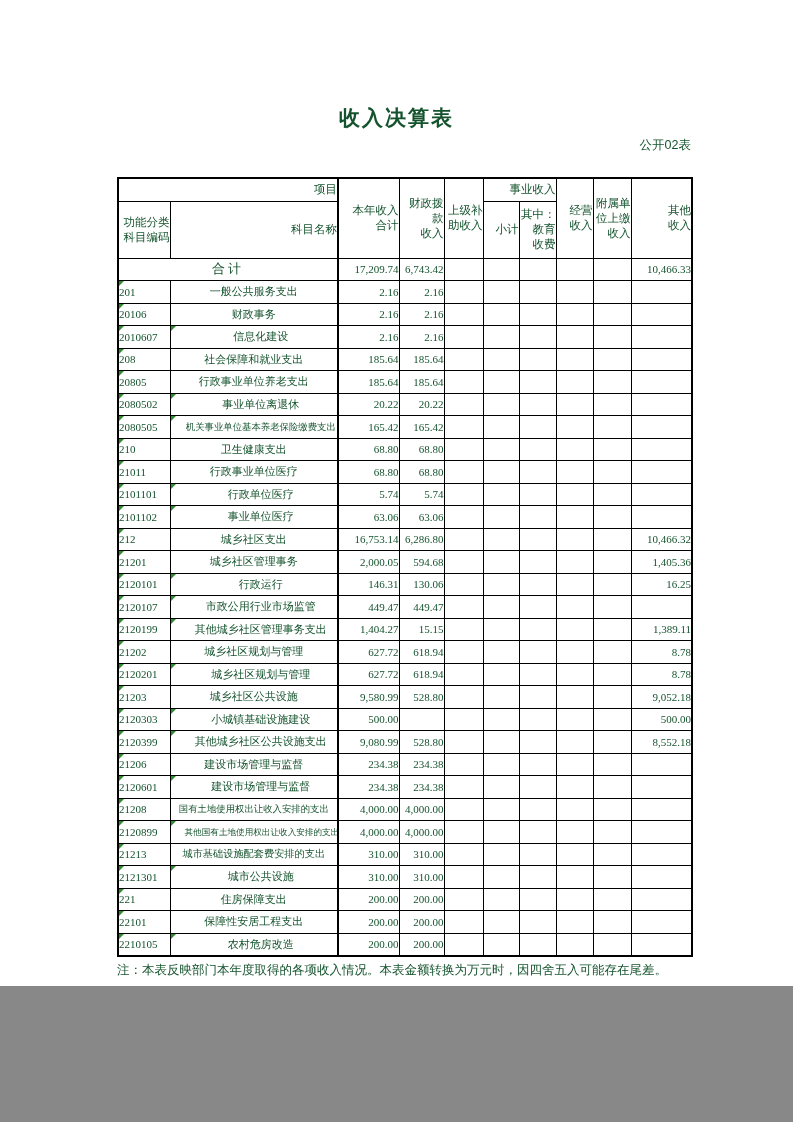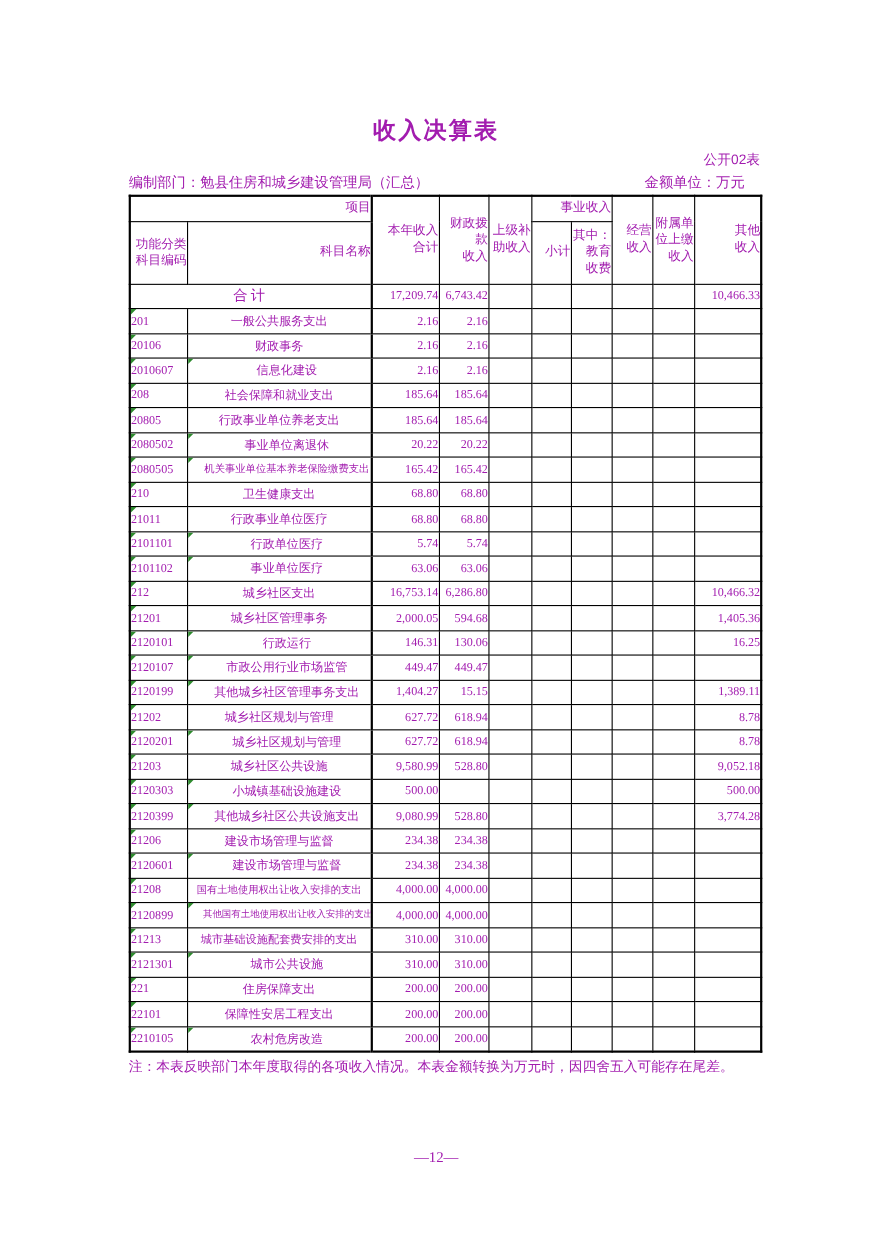--- a/index.html
+++ b/index.html
@@ -1,18 +1,18 @@
 <!DOCTYPE html>
 <html><head>
 <meta charset="utf-8">
 <style>
   html,body{margin:0;padding:0;background:#888;}
   .page{
-    position:relative;width:793px;height:1122px;margin:0 auto;background:#ffffff;
-    font-family:"Liberation Serif","DejaVu Serif",serif;color:#a21caf;overflow:hidden;
+    position:relative;width:793px;height:986px;margin:0 auto;background:#ffffff;
+    font-family:"Liberation Serif","DejaVu Serif",serif;color:#14532d;overflow:hidden;
   }
   .title{
     position:absolute;top:104px;left:0;width:100%;text-align:center;
     font-family:"Liberation Sans","DejaVu Sans",sans-serif;
     font-weight:bold;font-size:21px;letter-spacing:2px;
   }
   .doc-label{
     position:absolute;top:137px;right:102px;
     font-family:"Liberation Sans","DejaVu Sans",sans-serif;font-size:12.5px;
   }
@@ -56,24 +56,20 @@
 </style>
 </head>
 <body>
 
 <div class="page">
 
   <div class="title">收入决算表</div>
 
   <div class="doc-label">公开02表</div>
 
-  <div class="info-row">
-    <span>编制部门：勉县住房和城乡建设管理局（汇总）</span>
-    <span class="unit">金额单位：万元</span>
-  </div>
 
   <table class="grid">
     <colgroup>
       <col style="width:52px">
         <col style="width:168px">
         <col style="width:61px">
       <col style="width:45px">
         <col style="width:39px">
         <col style="width:36px">
       <col style="width:37px">
@@ -364,21 +360,21 @@
         <tr class="drow">
           <td class="code"><span class="tri"></span>2120399</td>
           <td class="name br2 indent"><span class="tri"></span><span>其他城乡社区公共设施支出</span></td>
           <td class="num">9,080.99</td>
           <td class="num">528.80</td>
           <td class="num"></td>
           <td class="num"></td>
           <td class="num"></td>
           <td class="num"></td>
           <td class="num"></td>
-          <td class="num">3,774.28</td>
+          <td class="num">8,552.18</td>
         </tr>
         <tr class="drow">
           <td class="code"><span class="tri"></span>21206</td>
           <td class="name br2"><span>建设市场管理与监督</span></td>
           <td class="num">234.38</td>
           <td class="num">234.38</td>
           <td class="num"></td>
           <td class="num"></td>
           <td class="num"></td>
           <td class="num"></td>

